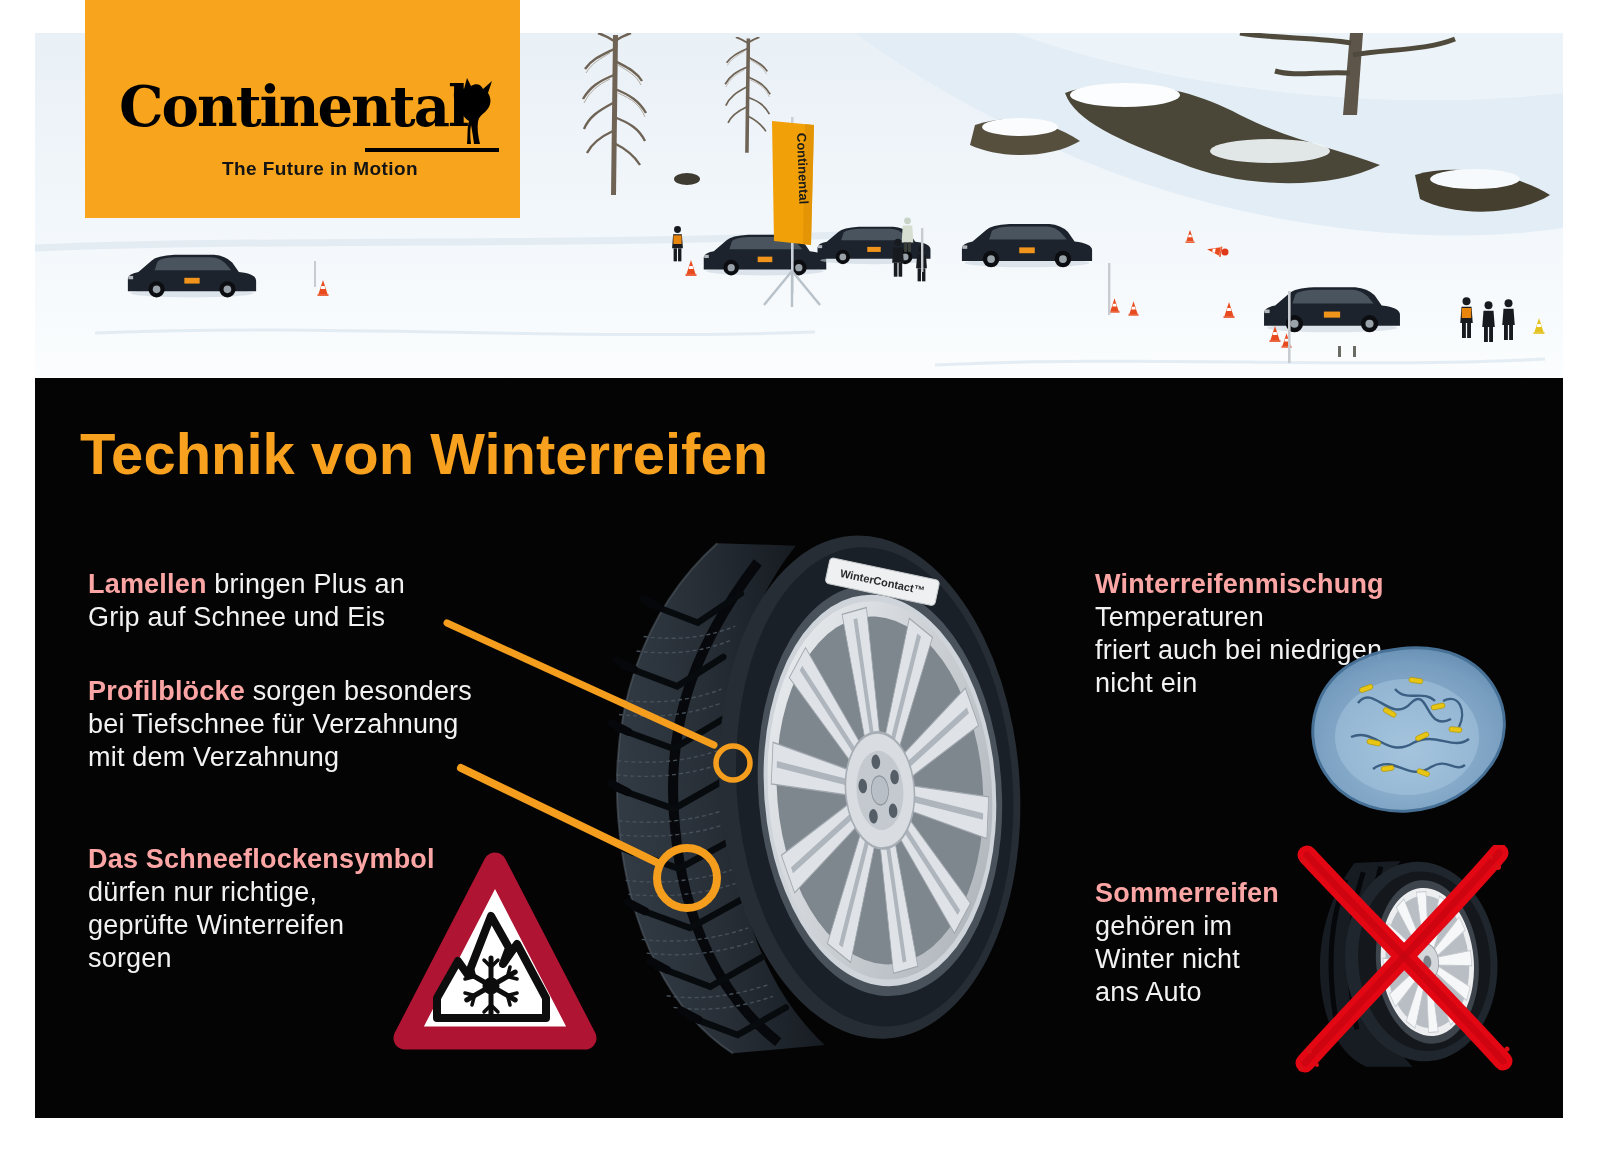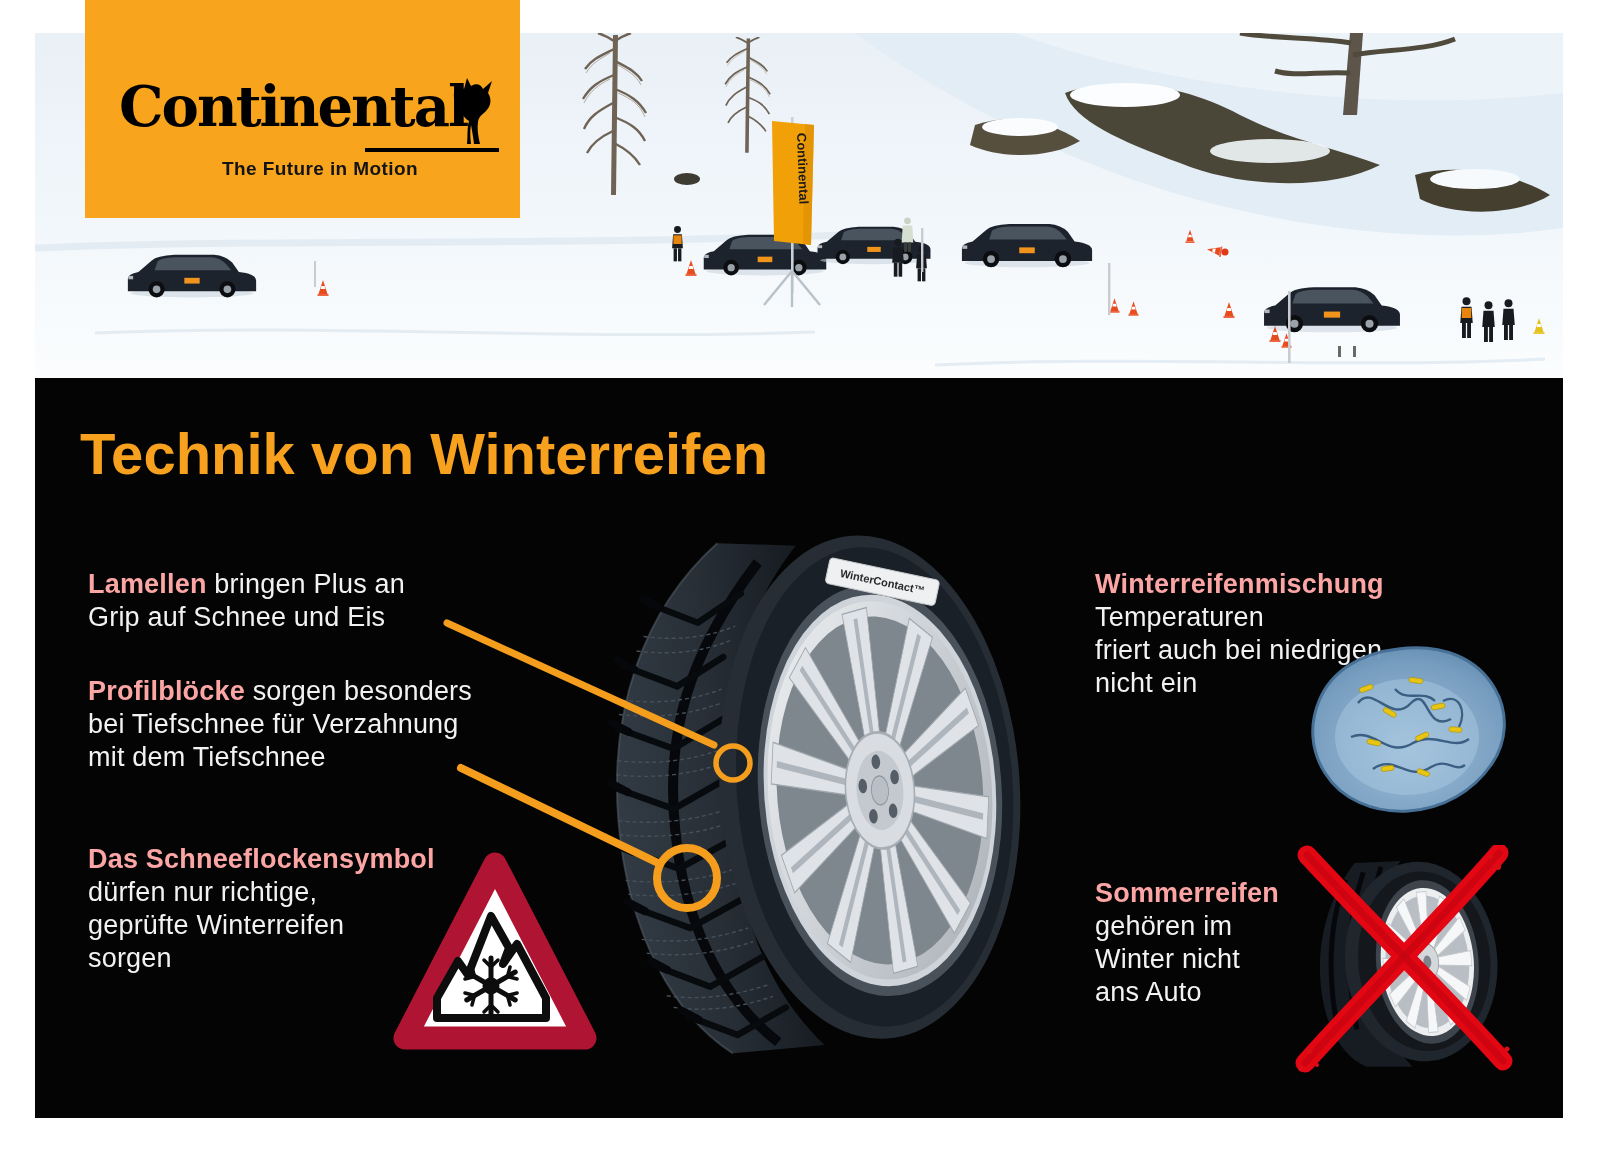--- a/index.html
+++ b/index.html
@@ -194,21 +194,21 @@
     <div class="abs headline">Technik von Winterreifen</div>
 
     <div class="ann" style="left:53px;top:190px;">
       <div><b>Lamellen</b><span> bringen Plus an</span></div>
       <div>Grip auf Schnee und Eis</div>
     </div>
 
     <div class="ann" style="left:53px;top:297px;">
       <div><b>Profilblöcke</b><span> sorgen besonders</span></div>
       <div>bei Tiefschnee für Verzahnung</div>
-      <div>mit dem Tiefschnee</div>
+      <div>mit dem Verzahnung</div>
     </div>
 
     <div class="ann" style="left:53px;top:465px;">
       <div><b>Das Schneeflockensymbol</b></div>
       <div>dürfen nur richtige,</div>
       <div>geprüfte Winterreifen</div>
       <div>sorgen</div>
     </div>
 
     <div class="ann" style="left:1060px;top:190px;">

